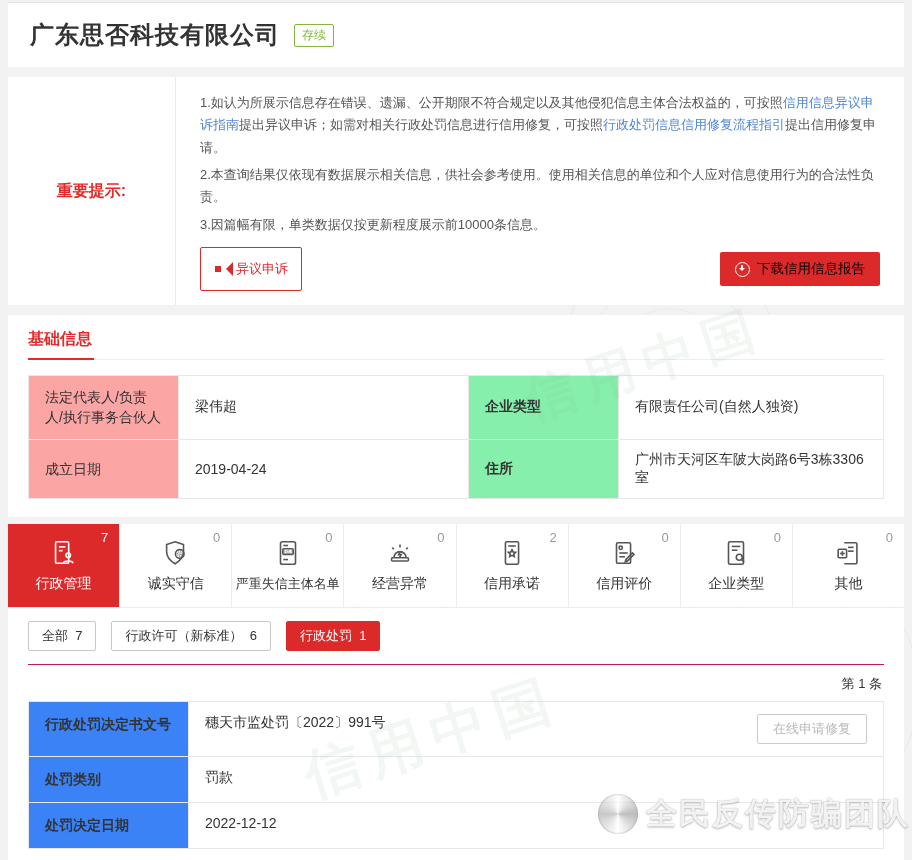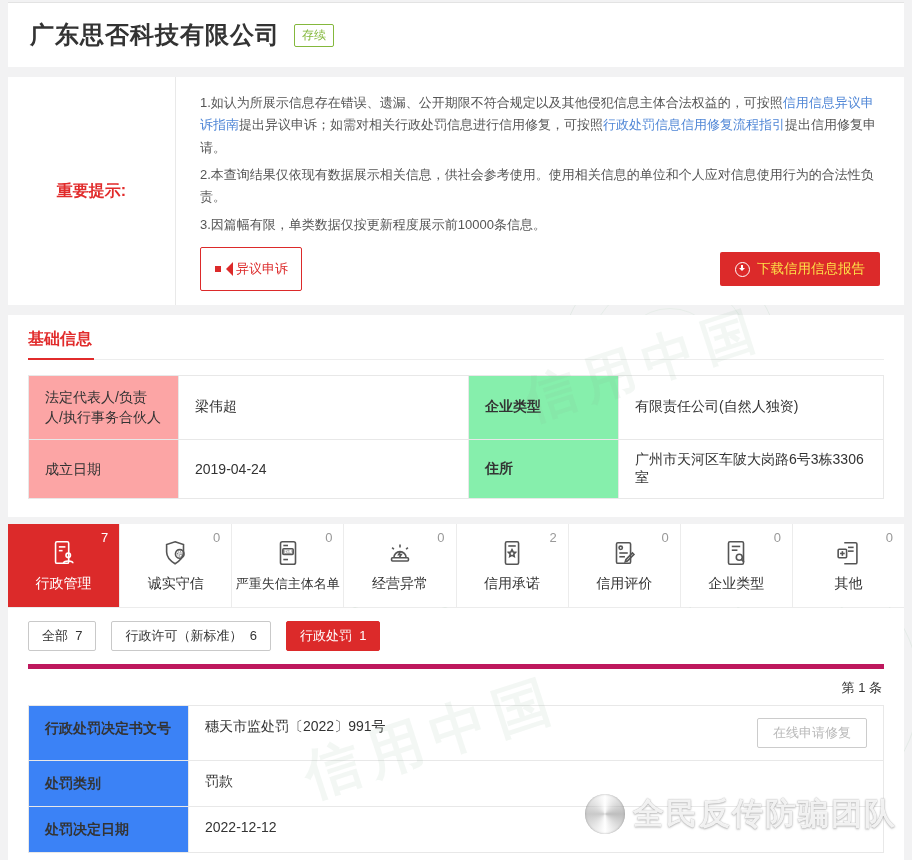--- a/index.html
+++ b/index.html
@@ -24,21 +24,21 @@
   .notice-card { margin-top:10px; display:flex; }
   .notice-left { width:168px; display:flex; align-items:center; justify-content:center;
     color:#e12b2b; font-weight:bold; font-size:16px; border-right:1px solid #e9e9e9; flex:none; }
   .notice-right { flex:1; padding:10px 24px 14px; }
   .notice-right p { font-size:13px; color:#555; line-height:1.72; margin:5px 0; }
   .lnk { color:#4f86d6; text-decoration:none; cursor:pointer; }
   .btn-row { display:flex; justify-content:space-between; align-items:center; margin-top:11px; }
   .appeal-btn { border:1px solid #dc2a2a; color:#dc2a2a; background:#fff; font-size:13px;
     padding:12px 13px; display:inline-flex; align-items:center; gap:6px; cursor:pointer; border-radius:2px;
     font-family:inherit; }
-  .download-btn { border:none; background:#dc2a2a; color:#fde047; font-size:13.5px;
+  .download-btn { border:none; background:#dc2a2a; color:#000000; font-size:13.5px;
     padding:8px 15px; display:inline-flex; align-items:center; gap:7px; cursor:pointer; border-radius:2px;
     font-family:inherit; }
   .dl-icon { width:15px; height:15px; border:1.4px solid #fff; border-radius:50%; position:relative; display:inline-block; }
   .dl-icon:before { content:""; position:absolute; left:5.1px; top:2.5px; width:2px; height:5px; background:#fff; }
   .dl-icon:after { content:""; position:absolute; left:2.6px; top:5.5px; border:3.5px solid transparent; border-top-color:#fff; }
   .horn-icon { width:16px; height:14px; position:relative; display:inline-block; }
   .horn-icon:before { content:""; position:absolute; left:1px; top:4px; width:6px; height:6px; background:#dc2a2a; }
   .horn-icon:after { content:""; position:absolute; left:5px; top:0; border:7px solid transparent; border-right-color:#dc2a2a; }
 
   
@@ -60,39 +60,39 @@
   .tab .cnt { position:absolute; top:6px; right:11px; font-size:13px; color:#999; }
   .tab .tlbl { font-size:14px; color:#333; white-space:nowrap; }
   .tab.long .tlbl { font-size:13px; }
   .tab svg { color:#555; }
   .tab.active { background:#dc2a2a; }
   .tab.active .tlbl, .tab.active .cnt { color:#fff; }
   .tab.active svg { color:#fff; }
 
   
   .content-card { margin:0 8px; background:#fff; padding:0 20px; height:376px; position:relative; overflow:hidden; }
-  .subtab-row { padding:13px 0 13px; border-bottom:5px solid #be185d; display:flex; gap:15px; align-items:flex-start; }
+  .subtab-row { padding:13px 0 13px; border-bottom:1px solid #be185d; display:flex; gap:15px; align-items:flex-start; }
   .subtab { border:1px solid #c9c9c9; background:#fff; color:#333; font-size:13px; padding:5px 13px;
     cursor:pointer; border-radius:2px; font-family:inherit; }
   .subtab.active { background:#dc2a2a; border-color:#dc2a2a; color:#fff; }
   .rec-head { text-align:right; font-size:13px; color:#333; padding:10px 2px 8px; }
   table.rec { width:100%; border-collapse:collapse; font-size:14px; }
   table.rec td { border:1px solid #e8e8e8; padding:12px 16px; color:#333; vertical-align:top; }
   table.rec td.lbl { width:160px; font-weight:bold; background:#3b82f6; line-height:1.5; }
   .doc-cell { display:flex; justify-content:space-between; align-items:flex-start; gap:10px; }
   .repair-btn { border:1px solid #ccc; background:#fff; color:#b9b9b9; font-size:13px; padding:5px 15px;
     cursor:pointer; border-radius:2px; flex:none; font-family:inherit; }
 
   
   .bg-wm { position:absolute; color:rgba(140,180,148,0.10); font-weight:bold; pointer-events:none;
     transform:rotate(-18deg); letter-spacing:10px; z-index:1; white-space:nowrap; }
   .guill { position:absolute; border:1px solid rgba(150,195,160,0.16); border-radius:50%; pointer-events:none; z-index:0; }
   .guill:before { content:""; position:absolute; inset:12%; border:1px solid rgba(150,195,160,0.14); border-radius:50%; }
   .guill:after { content:""; position:absolute; inset:26%; border:1px solid rgba(150,195,160,0.12); border-radius:50%; }
-  .overlay-wm { position:absolute; right:15px; top:793px; z-index:50; display:flex; align-items:center; gap:8px;
+  .overlay-wm { position:absolute; right:2px; top:793px; z-index:50; display:flex; align-items:center; gap:8px;
     pointer-events:none; }
   .overlay-wm .wm-logo { width:40px; height:40px; border-radius:50%; flex:none;
     background:conic-gradient(rgba(255,255,255,0.75), rgba(110,110,110,0.45), rgba(255,255,255,0.7), rgba(120,120,120,0.4), rgba(255,255,255,0.75));
     box-shadow:0 0 2px rgba(80,80,80,0.5) inset; }
   .overlay-wm .wm-text { font-size:31px; font-weight:bold; letter-spacing:2px;
     color:rgba(255,255,255,0.88); text-shadow:0 0 1px rgba(90,90,90,0.55), 0 1px 2px rgba(90,90,90,0.35); }
 </style>
 </head>
 <body>
 

